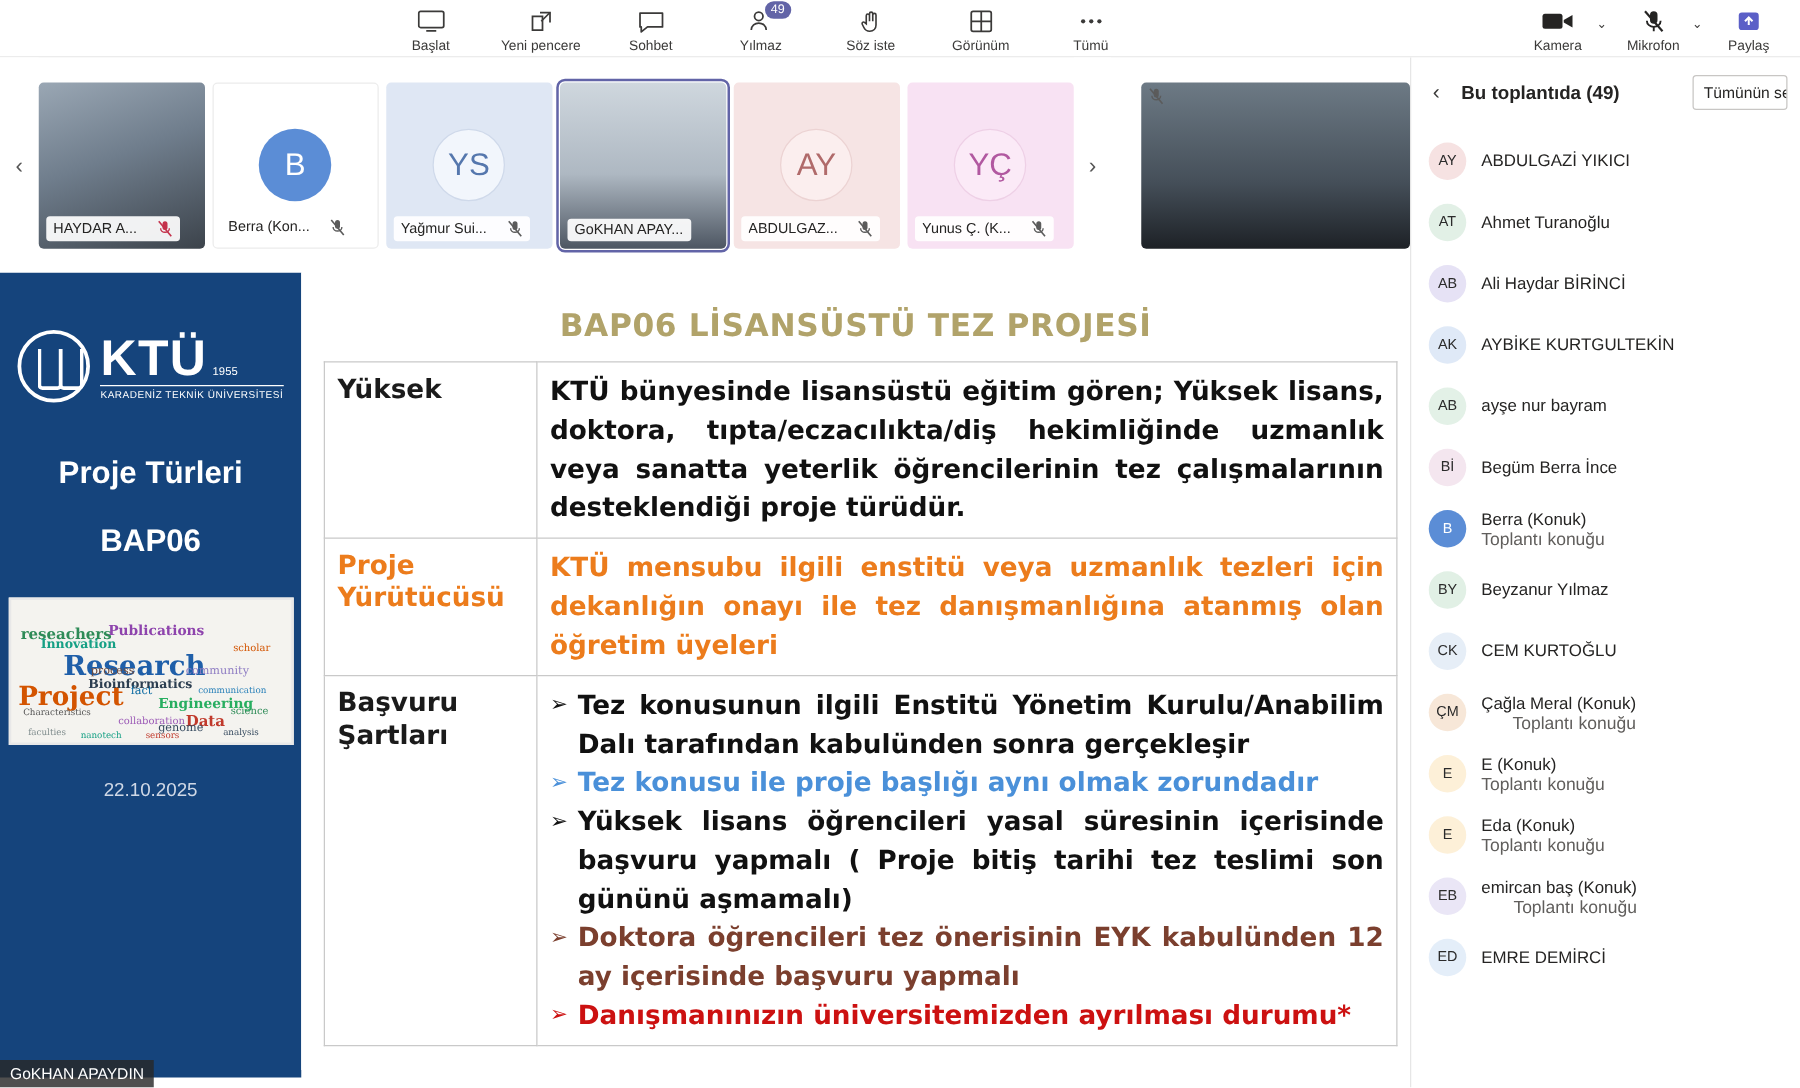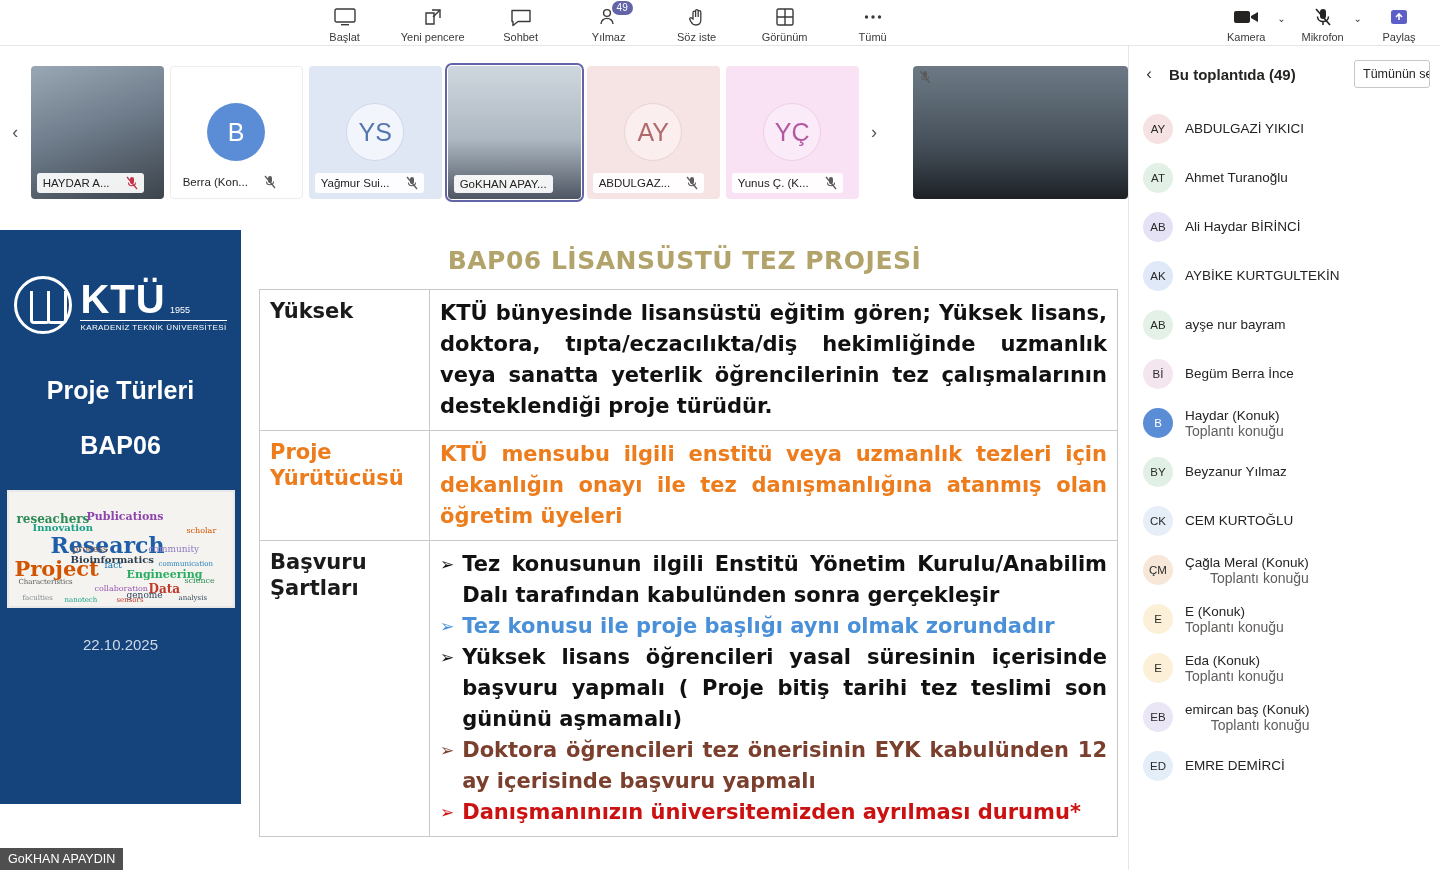--- a/index.html
+++ b/index.html
@@ -91,21 +91,21 @@
   .ph3 { background: linear-gradient(180deg,#cfd7de 0%,#aeb8c2 55%,#4d5662 100%); }
   .ph6 { background: linear-gradient(180deg,#6d7a85 0%,#454f59 60%,#1d2126 100%); }
 
   
   .stage {
     position: absolute; top: 218px; left: 0; width: 1128px; height: 652px;
     background: #ffffff; overflow: hidden;
   }
   .slide { position: absolute; left: 0; top: 0; width: 1128px; height: 638px; background:#fff; }
   .slide-left {
-    position: absolute; left: 0; top: 12px; width: 241px; height: 574px;
+    position: absolute; left: 0; top: 0; width: 241px; height: 644px;
     background: #15447c;
     display: flex; flex-direction: column; align-items: center;
   }
   .ktu-logo { margin-top: 46px; display: flex; align-items: center; gap: 8px; }
   .ktu-mark {
     width: 58px; height: 58px; border-radius: 50%;
     border: 3px solid #ffffff; position: relative;
   }
   .ktu-mark::before {
     content: ""; position: absolute; left: 13px; top: 12px;
@@ -524,21 +524,21 @@
       <div class="prow">
         <span class="pav" style="background:#f4e6ef;">Bİ</span>
         <span>
           <div class="pname">Begüm Berra İnce</div>
         </span>
       </div>
 
       <div class="prow">
         <span class="pav" style="background:#5b8dd6;color:#fff;">B</span>
         <span>
-          <div class="pname">Haydar (Konuk)</div>
+          <div class="pname">Berra (Konuk)</div>
           <div class="psub">Toplantı konuğu</div>
         </span>
       </div>
 
       <div class="prow">
         <span class="pav" style="background:#e1f0e5;">BY</span>
         <span>
           <div class="pname">Beyzanur Yılmaz</div>
         </span>
       </div>

